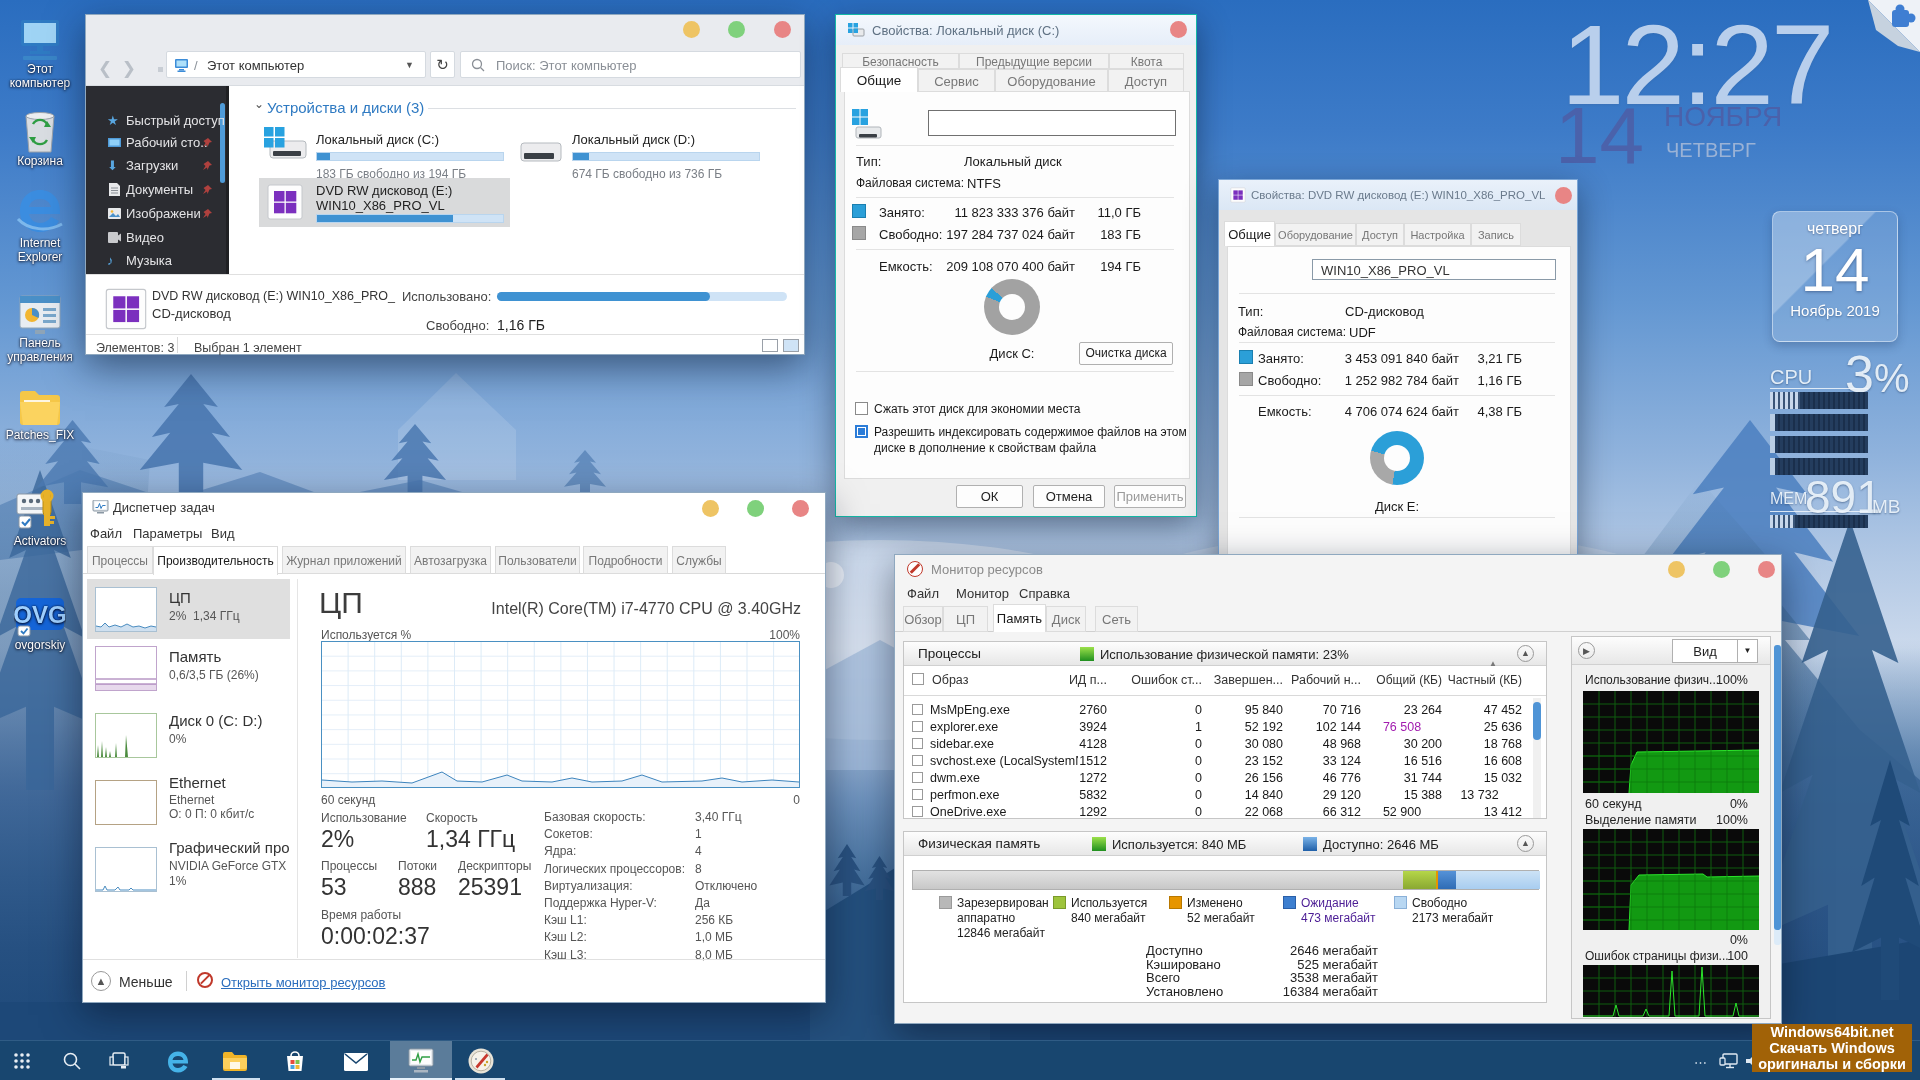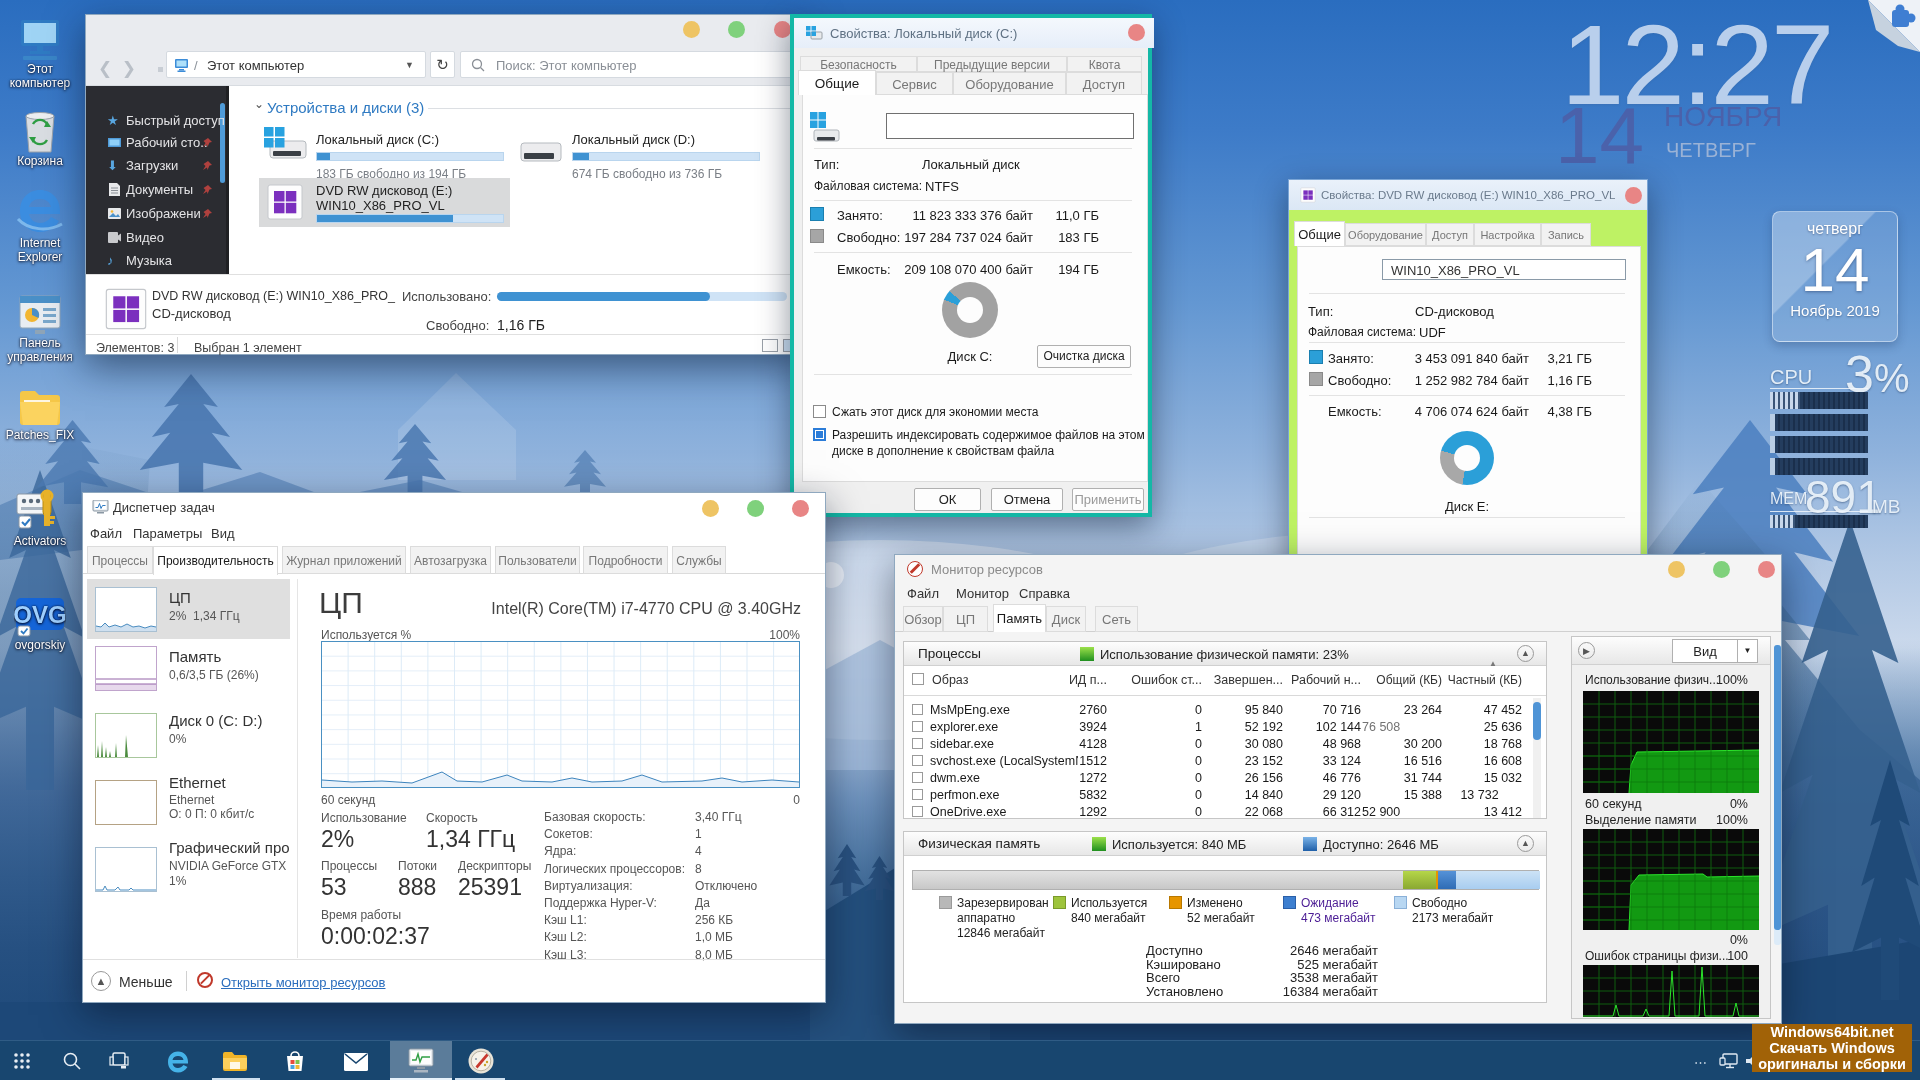--- a/index.html
+++ b/index.html
@@ -317,21 +317,21 @@
 <div class="a" style="left:411px;top:302px;color:#222;font-size:14px">1,16 ГБ</div>
 
 <div class="a" style="left:0;top:319px;width:718px;height:1px;background:#e0e0e0"></div>
 <div class="a" style="left:10px;top:326px;color:#444;font-size:12.5px">Элементов: 3</div>
 <div class="a" style="left:91px;top:322px;width:1px;height:16px;background:#d8d8d8"></div>
 <div class="a" style="left:108px;top:326px;color:#444;font-size:12.5px">Выбран 1 элемент</div>
 <div class="a" style="left:676px;top:324px;width:16px;height:13px;border:1px solid #9aa0a8"></div>
 <div class="a" style="left:697px;top:324px;width:16px;height:13px;border:1px solid #9aa0a8;background:#cfe3f6"></div>
 </div>
 
-<div class="w" style="left:790px;top:14px;width:362px;height:503px;background:#f0f0f0;border:4px solid #14b8a6;box-shadow:0 10px 30px rgba(5,15,35,.45)">
+<div class="w" style="left:835px;top:14px;width:362px;height:503px;background:#f0f0f0;border:1px solid #14b8a6;box-shadow:0 10px 30px rgba(5,15,35,.45)">
 <div class="a" style="left:0;top:0;width:360px;height:30px;background:linear-gradient(#f4f8fd,#e6eef9)"></div>
 <svg class="a" width="17" height="15" viewBox="0 0 17 15" style="left:12px;top:8px">
       <rect x="5" y="6" width="11" height="7" rx="1" fill="#e8eaec" stroke="#9aa0a6"></rect>
       <rect x="0" y="0" width="4.5" height="4.5" fill="#28a2e0"></rect>
       <rect x="5.5" y="0" width="4.5" height="4.5" fill="#28a2e0"></rect>
       <rect x="0" y="5.5" width="4.5" height="4.5" fill="#28a2e0"></rect>
       <rect x="5.5" y="5.5" width="4.5" height="4.5" fill="#28a2e0"></rect>
     </svg>
 <div class="a" style="left:36px;top:8px;color:#5f7183;font-size:13px">Свойства: Локальный диск (C:)</div>
 <div class="tl tlr" style="left:334px;top:6px"></div>
@@ -378,21 +378,21 @@
 <div class="a" style="left:19px;top:387px;width:13px;height:13px;background:#fff;border:1px solid #8a8a8a"></div>
 <div class="a" style="left:38px;top:387px;color:#1a1a1a;font-size:12px;white-space:nowrap">Сжать этот диск для экономии места</div>
 <div class="a" style="left:19px;top:410px;width:13px;height:13px;background:#fff;border:2px solid #2b7cd8"></div>
 <div class="a" style="left:22px;top:413px;width:7px;height:7px;background:#2b7cd8"></div>
 <div class="a" style="left:38px;top:409px;color:#1a1a1a;font-size:12px;line-height:16px;white-space:nowrap">Разрешить индексировать содержимое файлов на этом<br>диске в дополнение к свойствам файла</div>
 <div class="btn" style="left:120px;top:470px;width:67px;height:23px;line-height:21px">ОК</div>
 <div class="btn" style="left:197px;top:470px;width:72px;height:23px;line-height:21px">Отмена</div>
 <div class="btn" style="left:278px;top:470px;width:72px;height:23px;line-height:21px;color:#9a9a9a">Применить</div>
 </div>
 
-<div class="w" style="left:1288px;top:179px;width:360px;height:392px;background:#bef264;border:1px solid #7aa5d6;box-shadow:0 10px 30px rgba(5,15,35,.45)">
+<div class="w" style="left:1218px;top:179px;width:360px;height:392px;background:#e5e5e5;border:1px solid #7aa5d6;box-shadow:0 10px 30px rgba(5,15,35,.45)">
 <div class="a" style="left:0;top:0;width:358px;height:30px;background:linear-gradient(#eaf1fa,#dbe7f5)"></div>
 <svg class="a" width="16" height="16" viewBox="0 0 38 38" style="left:11px;top:7px">
       <rect x="2" y="2" width="34" height="34" rx="2" fill="#fdfdfd" stroke="#c5c8cc"></rect>
       <rect x="8" y="8" width="10.5" height="10.5" fill="#7b2fbe"></rect>
       <rect x="19.8" y="8" width="10.5" height="10.5" fill="#7b2fbe"></rect>
       <rect x="8" y="19.8" width="10.5" height="10.5" fill="#7b2fbe"></rect>
       <rect x="19.8" y="19.8" width="10.5" height="10.5" fill="#7b2fbe"></rect>
     </svg>
 <div class="a" style="left:32px;top:9px;color:#6a7a8c;font-size:11.5px;width:298px;white-space:nowrap;overflow:hidden">Свойства: DVD RW дисковод (E:) WIN10_X86_PRO_VL</div>
 <div class="tl tlr" style="left:336px;top:7px"></div>
@@ -566,21 +566,21 @@
 <div class="a" style="left:299px;top:61px;width:80px;text-align:right;color:#1a1a1a;font-size:12.5px">95 840</div>
 <div class="a" style="left:377px;top:61px;width:80px;text-align:right;color:#1a1a1a;font-size:12.5px">70 716</div>
 <div class="a" style="left:458px;top:61px;width:80px;text-align:right;color:#1a1a1a;font-size:12.5px">23 264</div>
 <div class="a" style="left:533px;top:61px;width:85px;text-align:right;color:#1a1a1a;font-size:12.5px">47 452</div>
 <div class="a" style="left:8px;top:79px;width:11px;height:11px;border:1px solid #9a9a9a;background:#fff"></div>
 <div class="a" style="left:26px;top:78px;color:#1a1a1a;font-size:12.5px;white-space:nowrap">explorer.exe</div>
 <div class="a" style="left:143px;top:78px;width:60px;text-align:right;color:#1a1a1a;font-size:12.5px">3924</div>
 <div class="a" style="left:218px;top:78px;width:80px;text-align:right;color:#1a1a1a;font-size:12.5px">1</div>
 <div class="a" style="left:299px;top:78px;width:80px;text-align:right;color:#1a1a1a;font-size:12.5px">52 192</div>
 <div class="a" style="left:377px;top:78px;width:80px;text-align:right;color:#1a1a1a;font-size:12.5px">102 144</div>
-<div class="a" style="left:458px;top:78px;width:80px;text-align:left;color:#737373;font-size:12.5px">76 508</div>
+<div class="a" style="left:458px;top:78px;width:80px;text-align:center;color:#a21caf;font-size:12.5px">76 508</div>
 <div class="a" style="left:533px;top:78px;width:85px;text-align:right;color:#1a1a1a;font-size:12.5px">25 636</div>
 <div class="a" style="left:8px;top:96px;width:11px;height:11px;border:1px solid #9a9a9a;background:#fff"></div>
 <div class="a" style="left:26px;top:95px;color:#1a1a1a;font-size:12.5px;white-space:nowrap">sidebar.exe</div>
 <div class="a" style="left:143px;top:95px;width:60px;text-align:right;color:#1a1a1a;font-size:12.5px">4128</div>
 <div class="a" style="left:218px;top:95px;width:80px;text-align:right;color:#1a1a1a;font-size:12.5px">0</div>
 <div class="a" style="left:299px;top:95px;width:80px;text-align:right;color:#1a1a1a;font-size:12.5px">30 080</div>
 <div class="a" style="left:377px;top:95px;width:80px;text-align:right;color:#1a1a1a;font-size:12.5px">48 968</div>
 <div class="a" style="left:458px;top:95px;width:80px;text-align:right;color:#1a1a1a;font-size:12.5px">30 200</div>
 <div class="a" style="left:533px;top:95px;width:85px;text-align:right;color:#1a1a1a;font-size:12.5px">18 768</div>
 <div class="a" style="left:8px;top:113px;width:11px;height:11px;border:1px solid #9a9a9a;background:#fff"></div>
@@ -606,21 +606,21 @@
 <div class="a" style="left:299px;top:146px;width:80px;text-align:right;color:#1a1a1a;font-size:12.5px">14 840</div>
 <div class="a" style="left:377px;top:146px;width:80px;text-align:right;color:#1a1a1a;font-size:12.5px">29 120</div>
 <div class="a" style="left:458px;top:146px;width:80px;text-align:right;color:#1a1a1a;font-size:12.5px">15 388</div>
 <div class="a" style="left:533px;top:146px;width:85px;text-align:center;color:#1a1a1a;font-size:12.5px">13 732</div>
 <div class="a" style="left:8px;top:164px;width:11px;height:11px;border:1px solid #9a9a9a;background:#fff"></div>
 <div class="a" style="left:26px;top:163px;color:#1a1a1a;font-size:12.5px;white-space:nowrap">OneDrive.exe</div>
 <div class="a" style="left:143px;top:163px;width:60px;text-align:right;color:#1a1a1a;font-size:12.5px">1292</div>
 <div class="a" style="left:218px;top:163px;width:80px;text-align:right;color:#1a1a1a;font-size:12.5px">0</div>
 <div class="a" style="left:299px;top:163px;width:80px;text-align:right;color:#1a1a1a;font-size:12.5px">22 068</div>
 <div class="a" style="left:377px;top:163px;width:80px;text-align:right;color:#1a1a1a;font-size:12.5px">66 312</div>
-<div class="a" style="left:458px;top:163px;width:80px;text-align:left;color:#1a1a1a;font-size:12.5px">52 900</div>
+<div class="a" style="left:458px;top:163px;width:80px;text-align:center;color:#1a1a1a;font-size:12.5px">52 900</div>
 <div class="a" style="left:533px;top:163px;width:85px;text-align:right;color:#1a1a1a;font-size:12.5px">13 412</div>
 <div class="a" style="left:629px;top:56px;width:8px;height:120px;background:#f0f0f0"></div>
 <div class="a" style="left:629px;top:60px;width:8px;height:38px;background:#4f94d6;border-radius:4px"></div>
 </div>
 
 <div class="a" style="left:8px;top:276px;width:644px;height:172px;background:#fff;border:1px solid #c6c6c6">
 <div class="a" style="left:0;top:0;width:642px;height:24px;background:linear-gradient(#fdfdfd,#e7e7e7);border-bottom:1px solid #d0d0d0"></div>
 <div class="a" style="left:14px;top:4px;color:#222;font-size:13.5px">Физическая память</div>
 <div class="a" style="left:188px;top:5px;width:14px;height:14px;background:linear-gradient(#9be04a,#1f8f1f)"></div>
 <div class="a" style="left:208px;top:5px;color:#222">Используется: 840 МБ</div>

